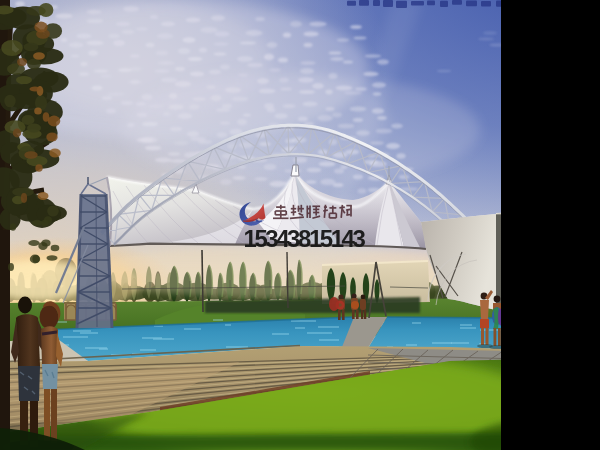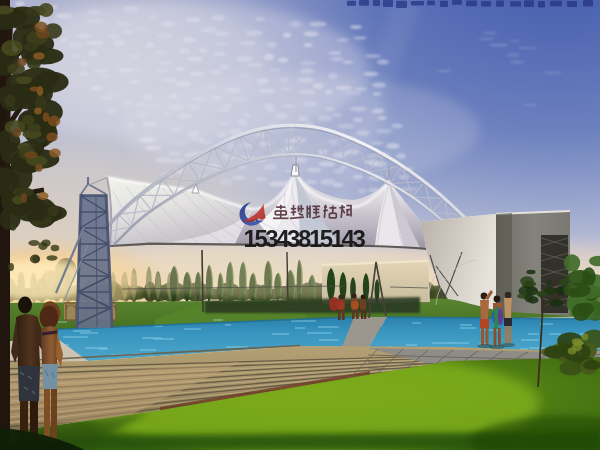--- a/index.html
+++ b/index.html
@@ -1,17 +1,17 @@
 <!DOCTYPE html>
 <html><head>
 <meta charset="utf-8">
 <title>membrane structure</title>
 <style>
 html,body{margin:0;padding:0;background:#000;}
-#stage{width:600px;height:450px;position:relative;overflow:hidden;font-family:"Liberation Sans",sans-serif;}
+#stage{width:501px;height:450px;position:relative;overflow:hidden;font-family:"Liberation Sans",sans-serif;}
 </style>
 </head>
 <body>
 
 <div id="stage">
 <svg width="600" height="450" viewBox="0 0 600 450">
 
 <defs>
 <linearGradient id="skyV" x1="0" y1="0" x2="0" y2="1">
  <stop offset="0" stop-color="#9aa5cb"></stop>

